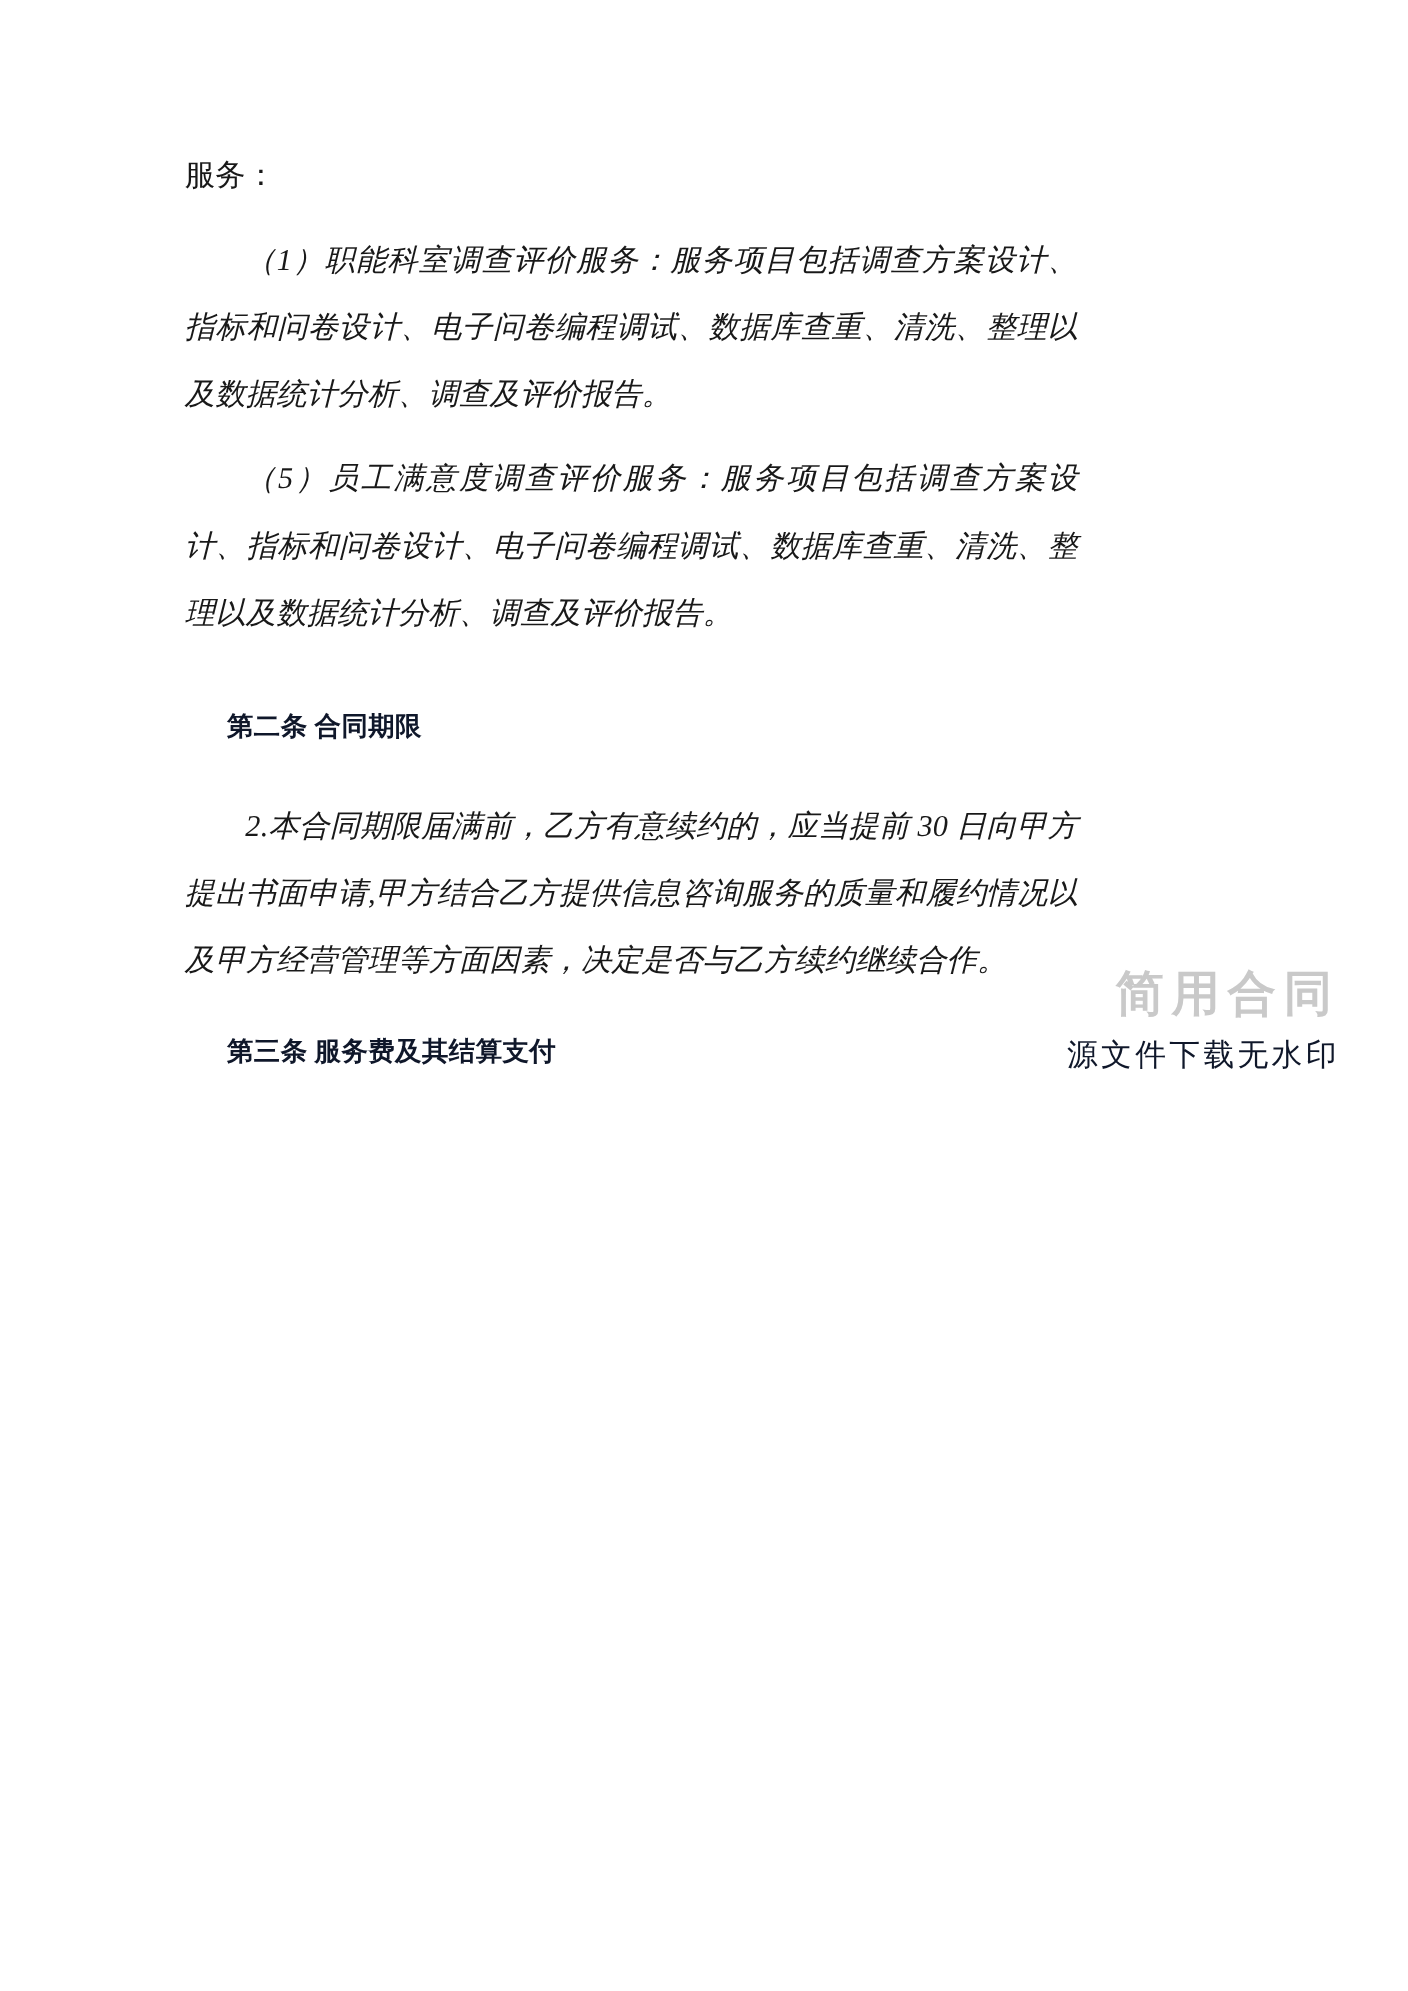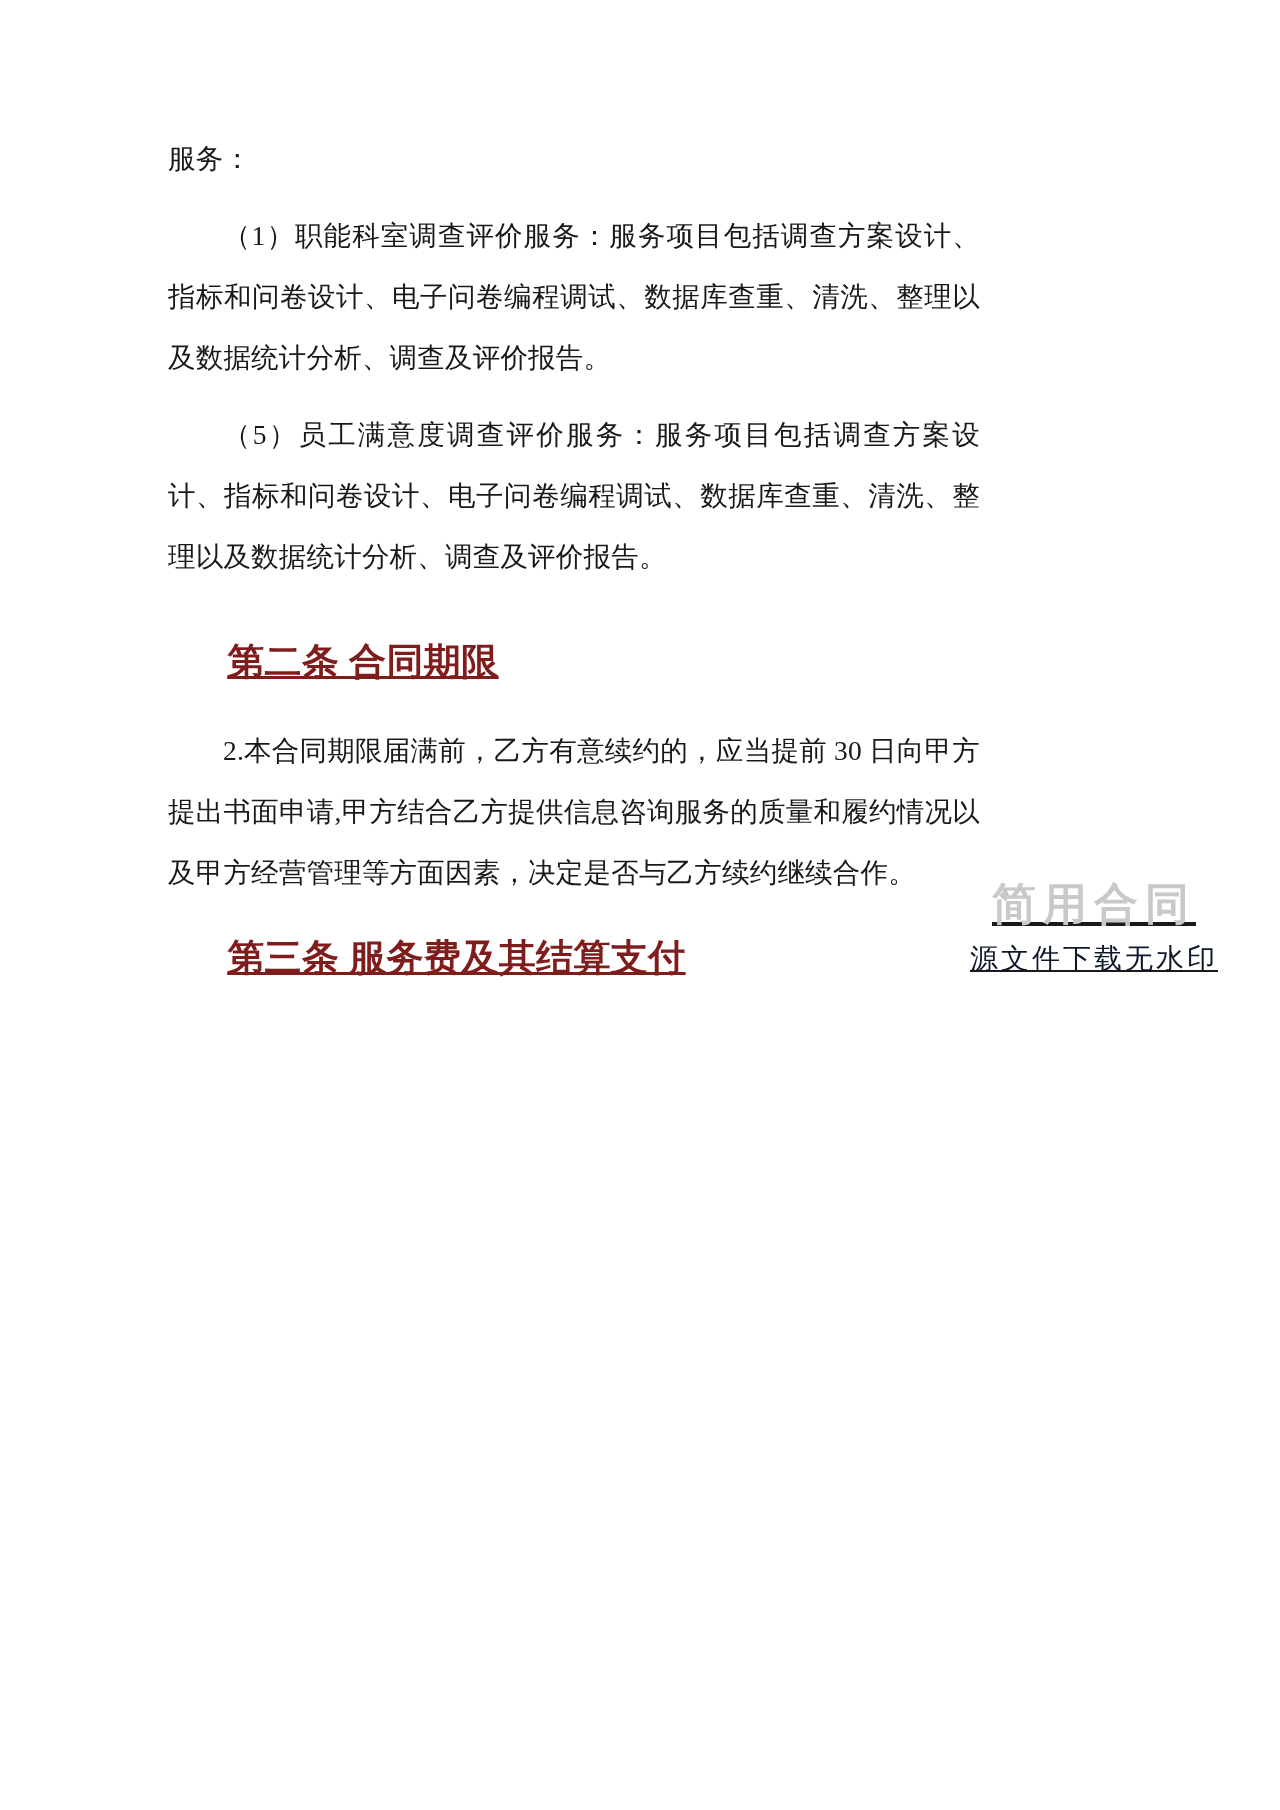--- a/index.html
+++ b/index.html
@@ -31,58 +31,57 @@
     line-height: 61px;
     text-align: justify;
     text-justify: inter-character;
     margin: 0 0 6px 0;
     letter-spacing: 0.2px;
     color: #191919;
     white-space: normal;
   }
   .para.indent {
     text-indent: 2em;
+    font-style: italic;
   }
   .para.noindent {
     text-indent: 0;
   }
   .spacer-sm { height: 10px; }
   .spacer-md { height: 18px; }
 
   
   .heading {
-    font-size: 37px;
+    font-size: 24px;
     line-height: 61px;
     font-weight: bold;
     text-indent: 1.6em;
     margin: 0;
-    color: #7f1d1d;
+    color: #0f172a;
     letter-spacing: 0.4px;
-    text-decoration: underline;
   }
 
   
   .blank {
     display: inline-block;
     border-bottom: 1.6px solid #1a1a1a;
     height: 0.95em;
     vertical-align: baseline;
     margin: 0 1px;
   }
   .blank.w1 { width: 108px; }
 
   
   .watermark {
     position: absolute;
     right: 62px;
     bottom: 300px;
-    text-align: center;
+    text-align: right;
     pointer-events: none;
     user-select: none;
-    text-decoration: underline;
   }
   .watermark-main {
     font-family: "DejaVu Sans", "Liberation Sans", sans-serif;
     font-size: 44px;
     font-weight: bold;
     color: #c9c9c9;
     letter-spacing: 7px;
     line-height: 1.1;
     white-space: nowrap;
   }

